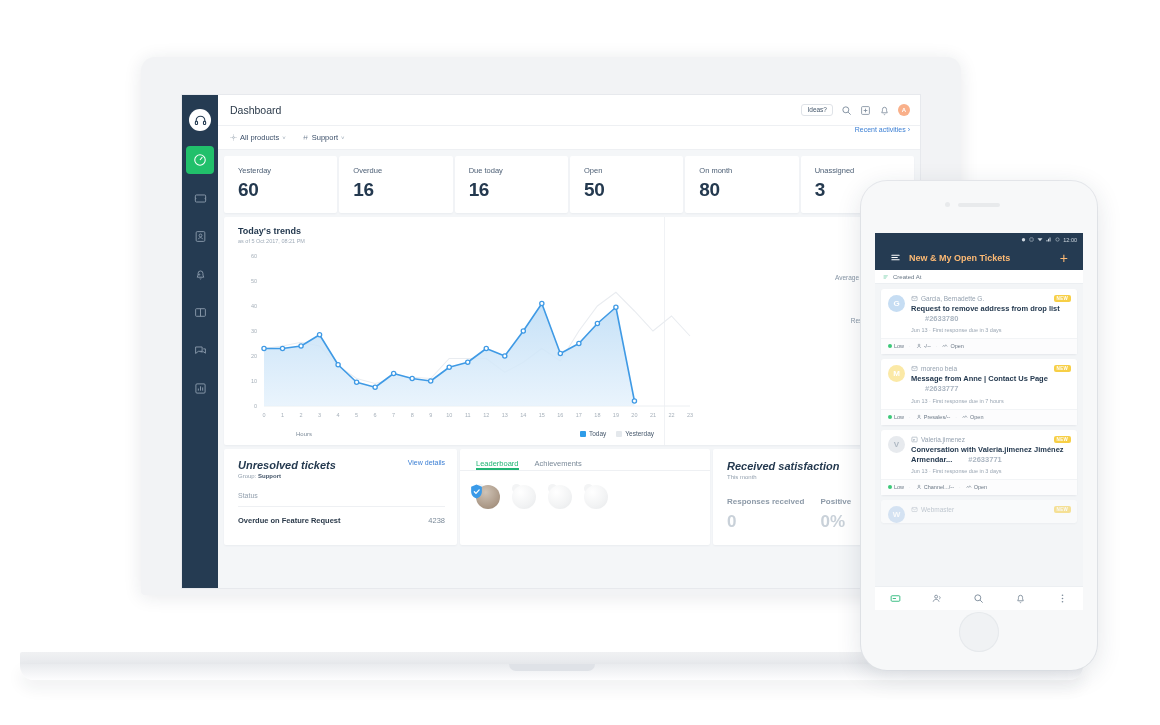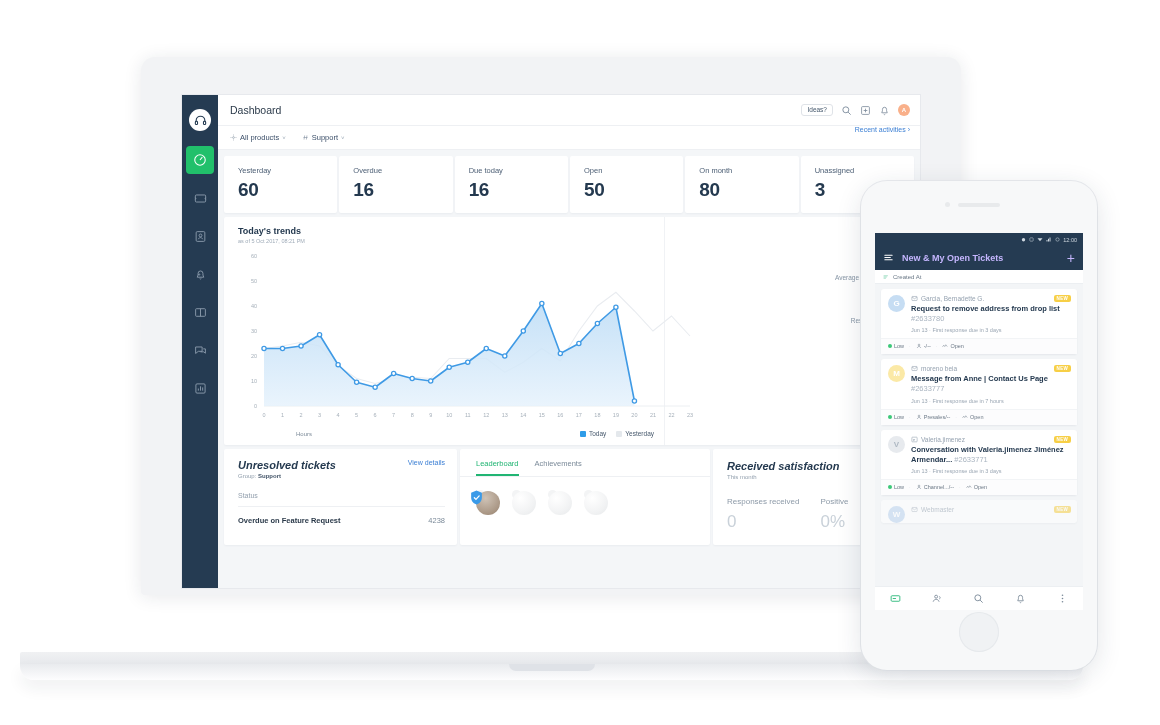--- a/index.html
+++ b/index.html
@@ -137,39 +137,39 @@
   .panel-title { font-size:11px; font-weight:700; color:#24394f;font-style:italic; }
   .panel-sub { font-size:6px; color:#93a0ae; margin-top:2px; }
   .panel-sub b { color:#435468; font-weight:700; }
   .view-details { margin-left:auto; font-size:7px; color:#3b7fd4; }
   .status-hdr { font-size:7px; color:#93a0ae; margin-top:13px; padding-bottom:7px; border-bottom:1px solid #eef0f3; }
   .status-row { display:flex; align-items:center; padding-top:9px; }
   .status-name { font-size:7.5px; font-weight:700; color:#2b3a4a; }
   .status-count { margin-left:auto; font-size:7.5px; color:#7b8a99; }
 
   .tabs { display:flex; gap:16px; padding:10px 0 0 16px; border-bottom:1px solid #eef0f3; }
-  .tab { font-size:7.5px; color:#7b8a99; padding-bottom:6px; }
+  .tab { font-size:7.5px; color:#7b8a99; }
   .tab.active { color:#21b573; border-bottom:2px solid #21b573; font-weight:400; }
   .avatars { display:flex; gap:10px; padding:12px 0 0 14px; align-items:flex-end; }
   .av { position:relative; width:26px; height:26px; }
   .av .bubble {
     position:absolute; right:0; bottom:0; width:24px; height:24px; border-radius:50%;
     background:radial-gradient(circle at 35% 30%, #ffffff 0%, #f2f3f4 60%, #e6e8ea 100%);
   }
   .av .bubble.photo { background:radial-gradient(circle at 40% 30%, #cfc3b6 0%, #a99684 70%, #8d7a68 100%); }
   .av .shield {
     position:absolute; left:-4px; top:1px; width:13px; height:15px; z-index:2;
   }
   .av .ear {
     position:absolute; right:15px; top:1px; width:9px; height:9px; border-radius:50%;
     background:#f3f4f5;
   }
 
   .csat-cols { display:flex; margin-top:17px; }
-  .csat-col { flex:1; }
+  .csat-col { flex:1;font-weight:bold; }
   .csat-lab { font-size:8px; color:#8d9aa8; }
   .csat-val { font-size:17px; color:#c9d1d9; margin-top:6px; }
 
   
   .phone {
     position:absolute; left:861px; top:181px; width:236px; height:489px;
     background:#f7f8f9; border-radius:26px;
     box-shadow:0 6px 26px rgba(30,45,70,.13), 0 0 0 1px #eceef1;
   }
   .phone-speaker {
@@ -190,21 +190,21 @@
     box-shadow:inset 0 0 0 1px #e6e9ec;
   }
 
   .ph-status {
     height:13px; background:#253b52; display:flex; align-items:center;
     justify-content:flex-end; gap:3px; padding-right:6px;
     color:#cfd8e0; font-size:5.5px;
   }
   .ph-header {
     height:24px; background:#253b52; display:flex; align-items:center;
-    padding:0 8px; color:#c4b5fd;
+    padding:0 15px; color:#fdba74;
   }
   .ph-title { font-size:9px; font-weight:700; margin-left:8px; }
   .ph-plus { margin-left:auto; font-size:14px; line-height:1; font-weight:300; }
   .ph-sort {
     height:14px; background:#fff; display:flex; align-items:center; gap:4px;
     padding:0 8px; font-size:6px; color:#6a7886; border-bottom:1px solid #eceff2;
   }
   .ph-list { padding:5px 6px 0; }
   .ticket {
     background:#fff; border-radius:3px; margin-bottom:5px; padding:6px 7px 0;
@@ -212,21 +212,21 @@
   }
   .t-top { display:flex; align-items:flex-start; }
   .t-av {
     width:17px; height:17px; border-radius:50%; flex:none;
     display:flex; align-items:center; justify-content:center;
     font-size:8px; color:#fff; font-weight:700; margin-right:6px;
   }
   .t-body { min-width:0; flex:1; }
   .t-req { display:flex; align-items:center; gap:3px; font-size:6.5px; color:#95a2b0; }
   .t-subj { font-size:7.5px; font-weight:700; color:#24394f; line-height:1.35; margin-top:2px; }
-  .t-subj .num { color:#aab5c1; font-weight:400; }
+  .t-subj .num { color:#aab5c1; font-weight:700;margin-left:14px; }
   .t-meta { font-size:5.5px; color:#9aa6b3; margin-top:3px; }
   .t-badge {
     position:absolute; right:6px; top:6px; background:#f7cf46; color:#fff;
     font-size:4.5px; font-weight:700; padding:1px 3px; border-radius:2px; letter-spacing:.3px;
   }
   .t-tags {
     display:flex; align-items:center; gap:5px; margin-top:5px;
     border-top:1px solid #f2f4f6; padding:4px 0 5px;
     background:#fcfcfd; margin-left:-7px; margin-right:-7px; padding-left:7px;
   }

